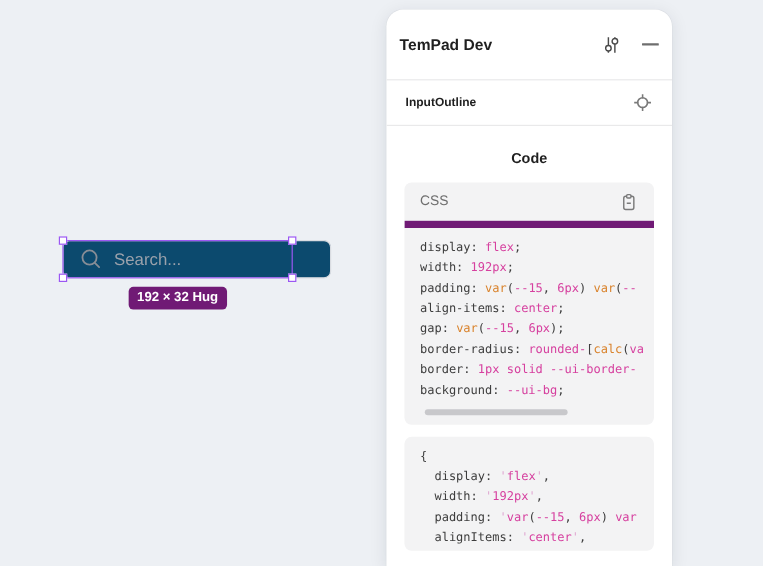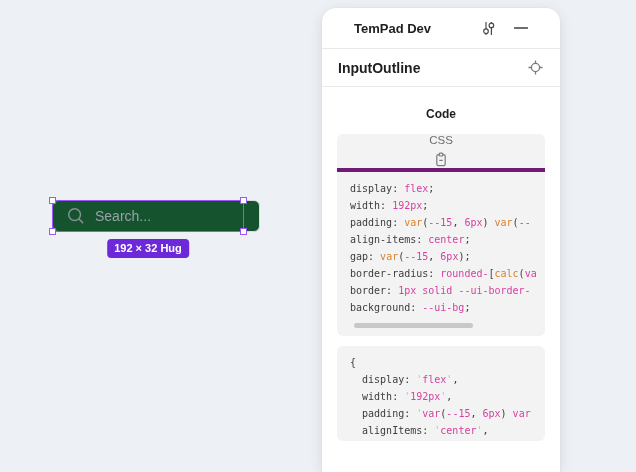--- a/index.html
+++ b/index.html
@@ -6,70 +6,69 @@
   html,body { width:636px; height:472px; }
   body {
     font-family:"Liberation Sans", sans-serif;
     background:#edf0f4;
     position:relative;
     overflow:hidden;
   }
 
   
   .search-input {
-    position:absolute; left:52px; top:200px; width:208px; height:32px;
-    background:#14532d; border:1px solid #d9dce1; border-radius:6px;
+    position:absolute; left:52px; top:200px; width:224px; height:32px;
+    background:#0c4a6e; border:1px solid #d9dce1; border-radius:6px;
     display:flex; align-items:center; padding-left:13px; gap:9px;
   }
   .search-placeholder { color:#9aa1ab; font-size:14px; }
   .selection-outline {
     position:absolute; left:52px; top:200px; width:192px; height:32px;
     border:1px solid #9b57f2; pointer-events:none;
   }
   .handle {
     position:absolute; width:7px; height:7px; background:#ffffff;
     border:1px solid #9b57f2; pointer-events:auto;
   }
   .handle.tl{ left:-4px; top:-4px; } .handle.tr{ right:-4px; top:-4px; }
   .handle.bl{ left:-4px; bottom:-4px; } .handle.br{ right:-4px; bottom:-4px; }
   .dim-badge {
     position:absolute; left:148px; top:239px; transform:translateX(-50%);
-    background:#6d28d9; color:#ffffff; font-size:11px; font-weight:bold;
+    background:#701a75; color:#ffffff; font-size:11px; font-weight:bold;
     padding:3px 7px 4px; border-radius:4px; white-space:nowrap;
   }
 
   
   .panel {
     position:absolute; left:322px; top:8px; width:238px; height:464px;
     background:#ffffff; border-radius:14px 14px 0 0;
     box-shadow:0 3px 14px rgba(20,30,50,0.10), 0 0 0 0.5px rgba(0,0,0,0.04);
     overflow:hidden;
   }
   .panel-header {
-    height:41px; display:flex; align-items:center; padding:0 32px;
+    height:59px; display:flex; align-items:center; padding:0 11px;
     border-bottom:1px solid #e9e9ea;
   }
   .panel-title { font-size:13px; font-weight:bold; color:#1f1f1f; flex:1; }
   .hdr-icons { display:flex; align-items:center; gap:17px; }
   .icon-btn { display:flex; align-items:center; justify-content:center; cursor:pointer; }
 
   .node-row {
     height:38px; display:flex; align-items:center; padding:0 16px;
     border-bottom:1px solid #e9e9ea;
   }
-  .node-name { font-size:14px; font-weight:bold; color:#1f1f1f; flex:1; }
+  .node-name { font-size:10px; font-weight:bold; color:#1f1f1f; flex:1; }
 
   .code-section { padding:11px 15px 0; }
   .section-label { font-size:12px; font-weight:bold; color:#1f1f1f; margin:9px 1px 13px;text-align:center; }
 
   .code-card { background:#f3f3f4; border-radius:6px; margin-bottom:10px; overflow:hidden; }
   .card-header {
     height:38px; display:flex; align-items:center; padding:0 13px;
-    border-bottom:4px solid #701a75;
-    flex-direction:column;
+    border-bottom:6px solid #701a75;
   }
   .card-label { font-size:11.5px; color:#6e6e6e; flex:1; }
   .code-body {
     padding:8px 13px 2px; overflow:hidden; white-space:pre;
     font-family:"DejaVu Sans Mono", monospace; font-size:10px; line-height:17px;
   }
   .code-line { white-space:pre; }
   .tk-p { color:#3d3d3d; }
   .tk-v { color:#d6409f; }
   .tk-f { color:#d9822b; }

